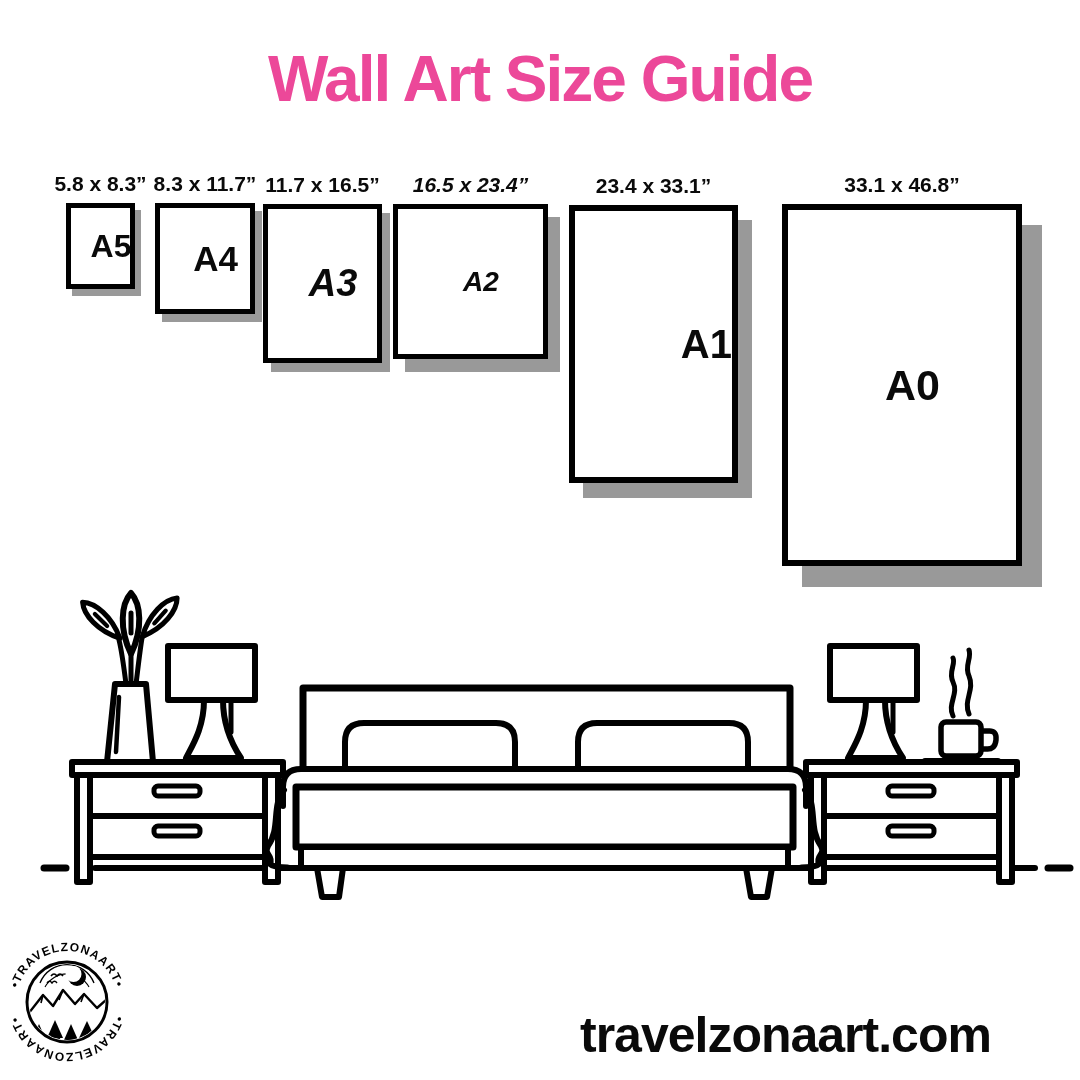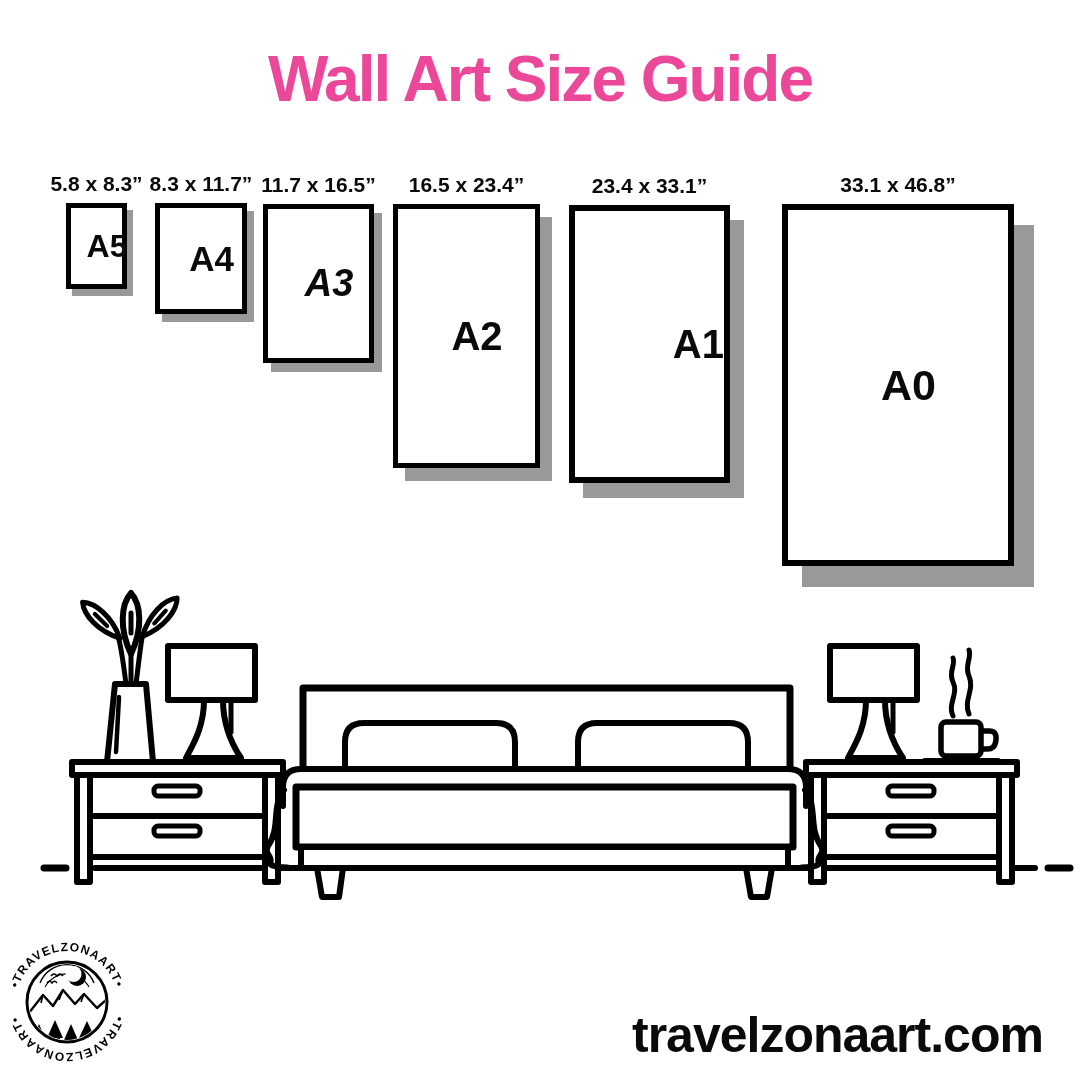--- a/index.html
+++ b/index.html
@@ -1,43 +1,43 @@
 <!DOCTYPE html>
 <html><head>
 <meta charset="utf-8">
 <style>
   html,body{margin:0;padding:0;background:#fff;}
   .canvas{position:relative;width:1080px;height:1080px;background:#fff;overflow:hidden;
           font-family:"Liberation Sans","DejaVu Sans",sans-serif;color:#000;}
   .title{position:absolute;top:42px;left:0;width:1080px;text-align:center;margin:0;
          font-size:64px;font-weight:bold;letter-spacing:-2px;color:#ec4899;}
   
-  .size{position:absolute;}
+  .size{position:absolute;padding-left:8px;}
   .paper{position:absolute;left:0;top:0;width:100%;height:100%;background:#fff;
          border:5px solid #000;box-sizing:border-box;display:flex;align-items:center;justify-content:center;}
   .code{font-weight:bold;color:#0a0a0a;margin-left:21px;}
   .dim{position:absolute;top:-31px;left:50%;transform:translateX(-50%);white-space:nowrap;
        font-size:21px;font-weight:bold;color:#0a0a0a;}
   .size-a5{left:66px; top:203px;width:61px; height:86px;}
   .size-a4{left:155px;top:203px;width:92px; height:111px;}
   .size-a3{left:263px;top:204px;width:111px;height:159px;border-radius:31px;}
-  .size-a2{left:393px;top:204px;width:147px;height:264px;}
+  .size-a2{left:393px;top:204px;width:147px;height:155px;font-style:italic;}
   .size-a1{left:569px;top:205px;width:161px;height:278px;}
   .size-a0{left:782px;top:204px;width:232px;height:362px;border-radius:9px;}
   .size-a5 .paper{box-shadow:6px 7px 0 #999;}  .size-a5 .code{font-size:32px;}
   .size-a4 .paper{box-shadow:7px 8px 0 #999;}  .size-a4 .code{font-size:35px;}
   .size-a3 .paper{box-shadow:8px 9px 0 #999;}  .size-a3 .code{font-size:38px;font-style:italic;}
-  .size-a2 .paper{box-shadow:12px 13px 0 #999;} .size-a2 .code{font-size:40px;}
+  .size-a2 .paper{box-shadow:12px 13px 0 #999;} .size-a2 .code{font-size:28px;}
   .size-a1 .paper{border-width:6px;box-shadow:14px 15px 0 #999;justify-content:flex-end;} .size-a1 .code{font-size:40px;}
   .size-a0 .paper{border-width:6px;box-shadow:20px 21px 0 #999;align-items:center;} .size-a0 .code{font-size:43px;}
   
   .scene{position:absolute;left:0;top:580px;}
   .scene path,.scene rect,.scene line,.scene use{stroke:#000;}
   .logo{position:absolute;left:5px;top:936px;}
-  .website{position:absolute;left:632px;top:1006px;font-size:50px;font-weight:bold;
+  .website{position:absolute;left:580px;top:1006px;font-size:50px;font-weight:bold;
            letter-spacing:-1px;color:#0a0a0a;white-space:nowrap;}
 </style>
 </head>
 <body>
 
 <div class="canvas">
 
   <h1 class="title">Wall Art Size Guide</h1>
 
   <div>

